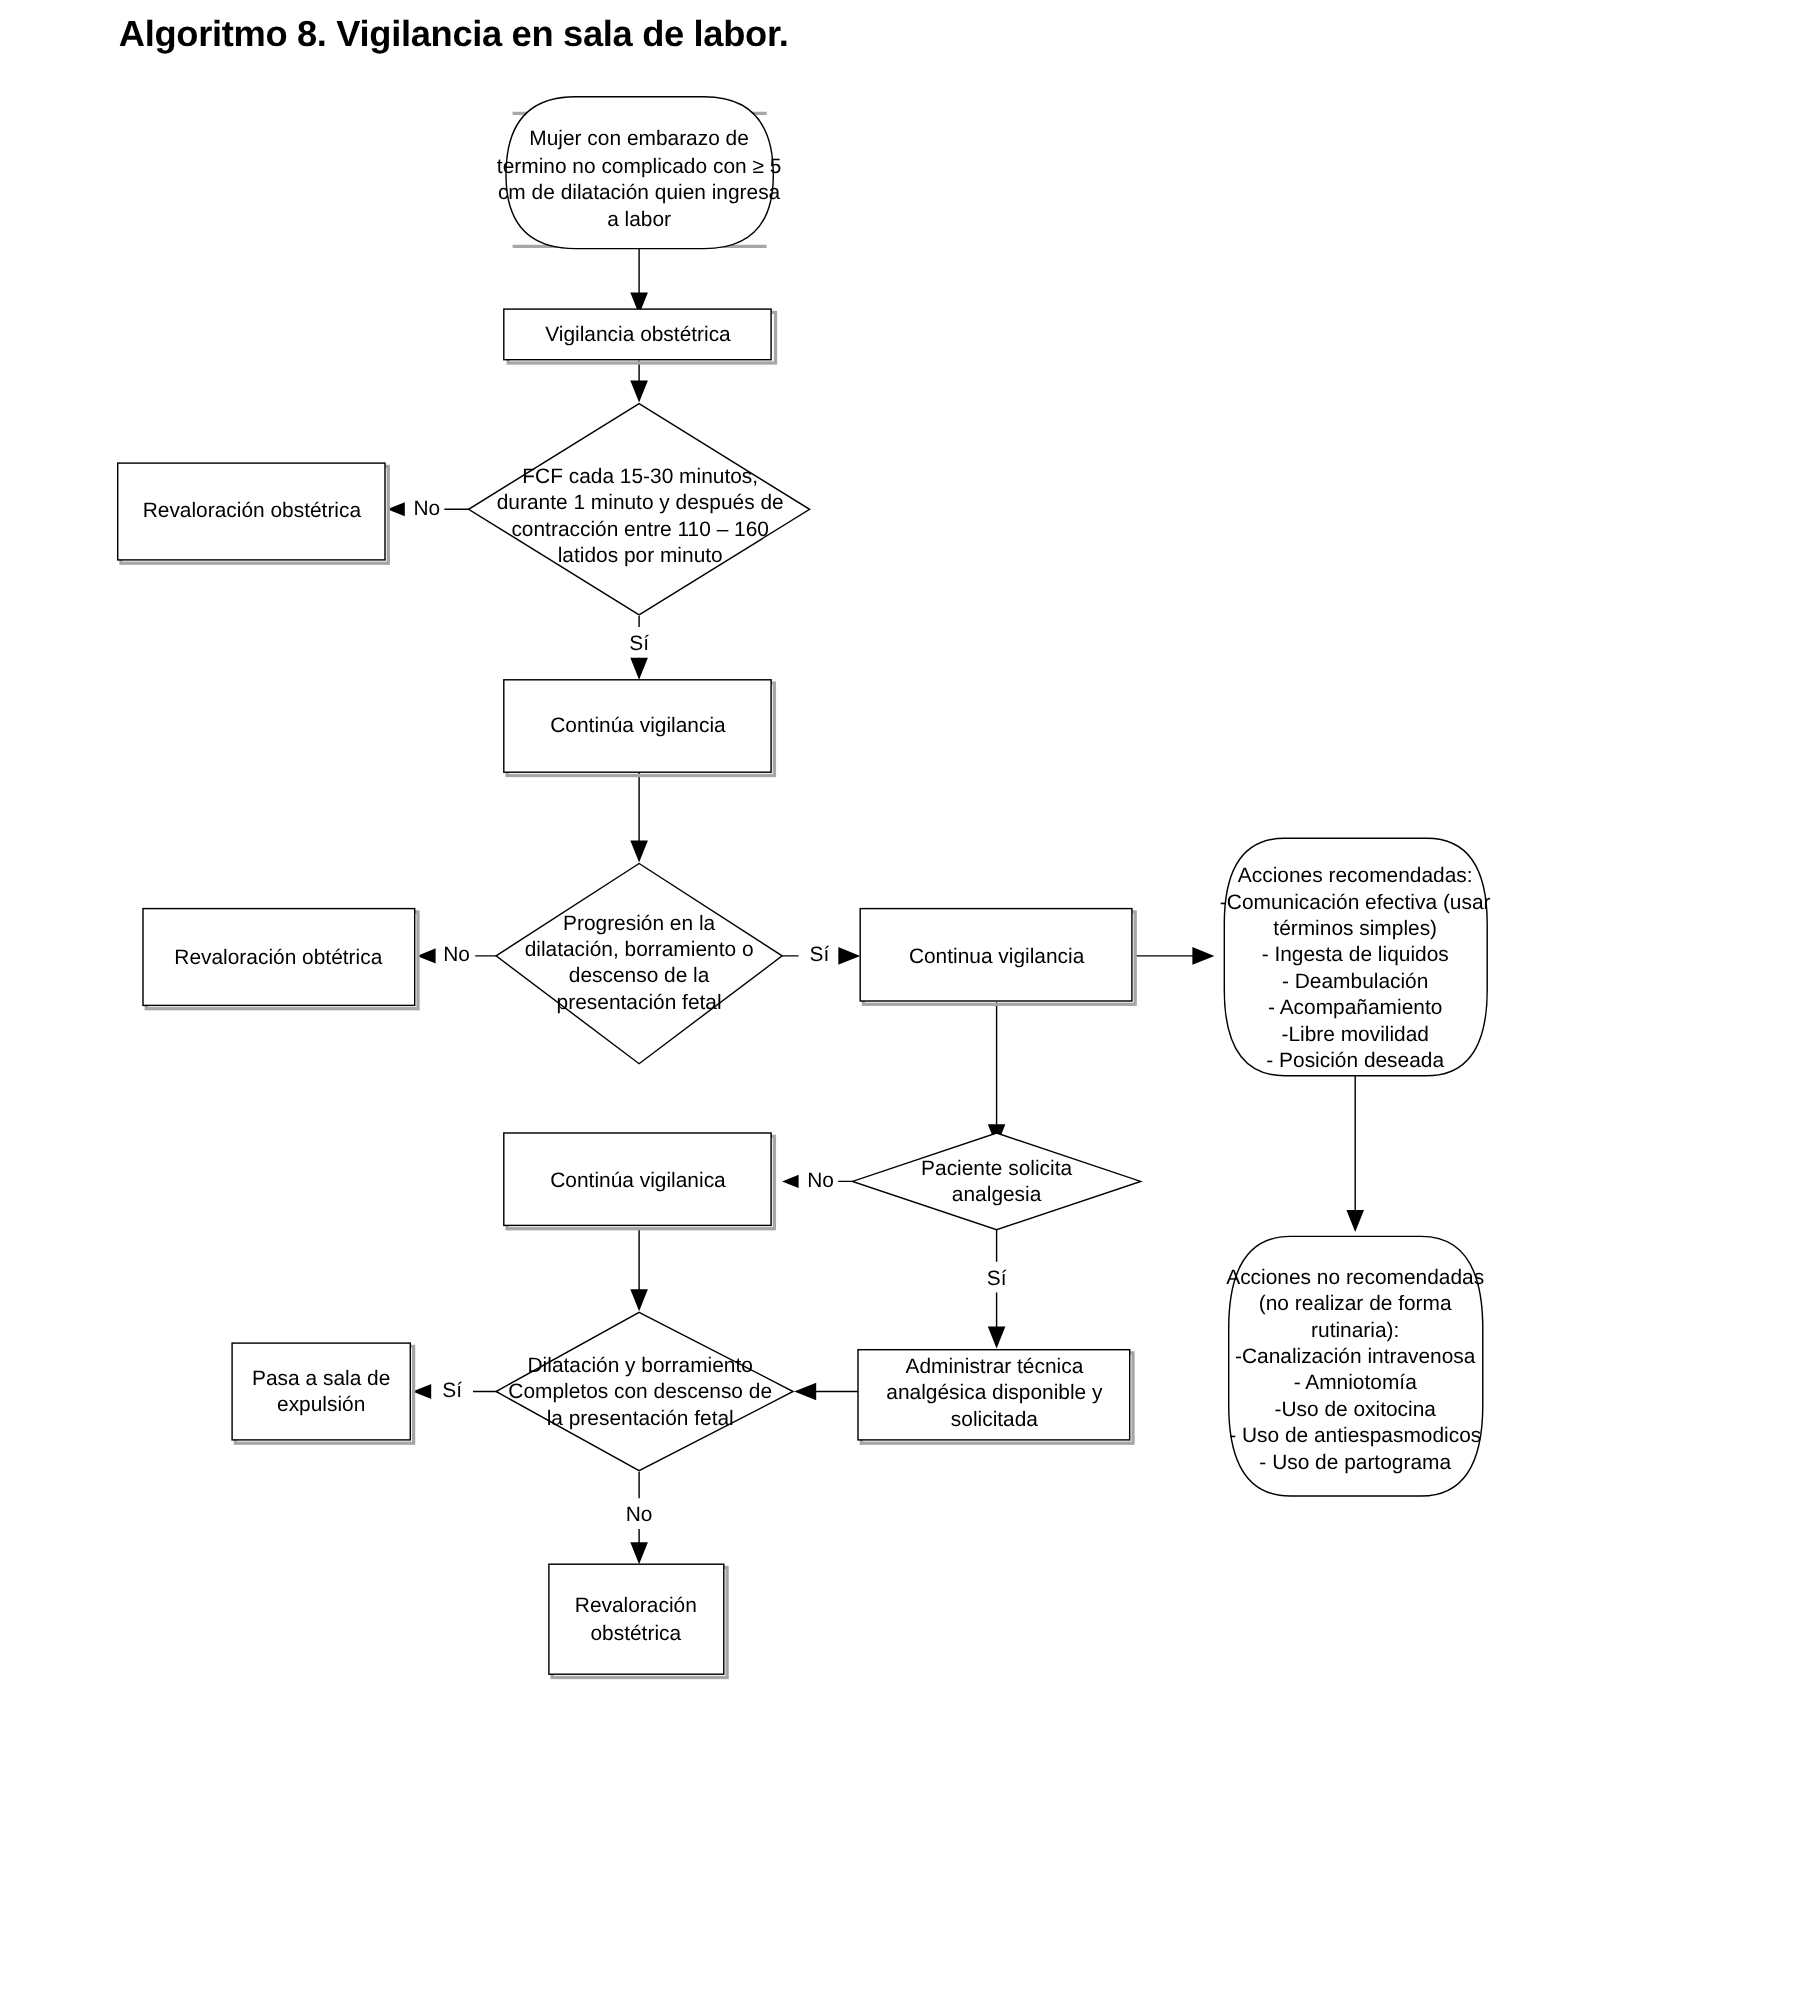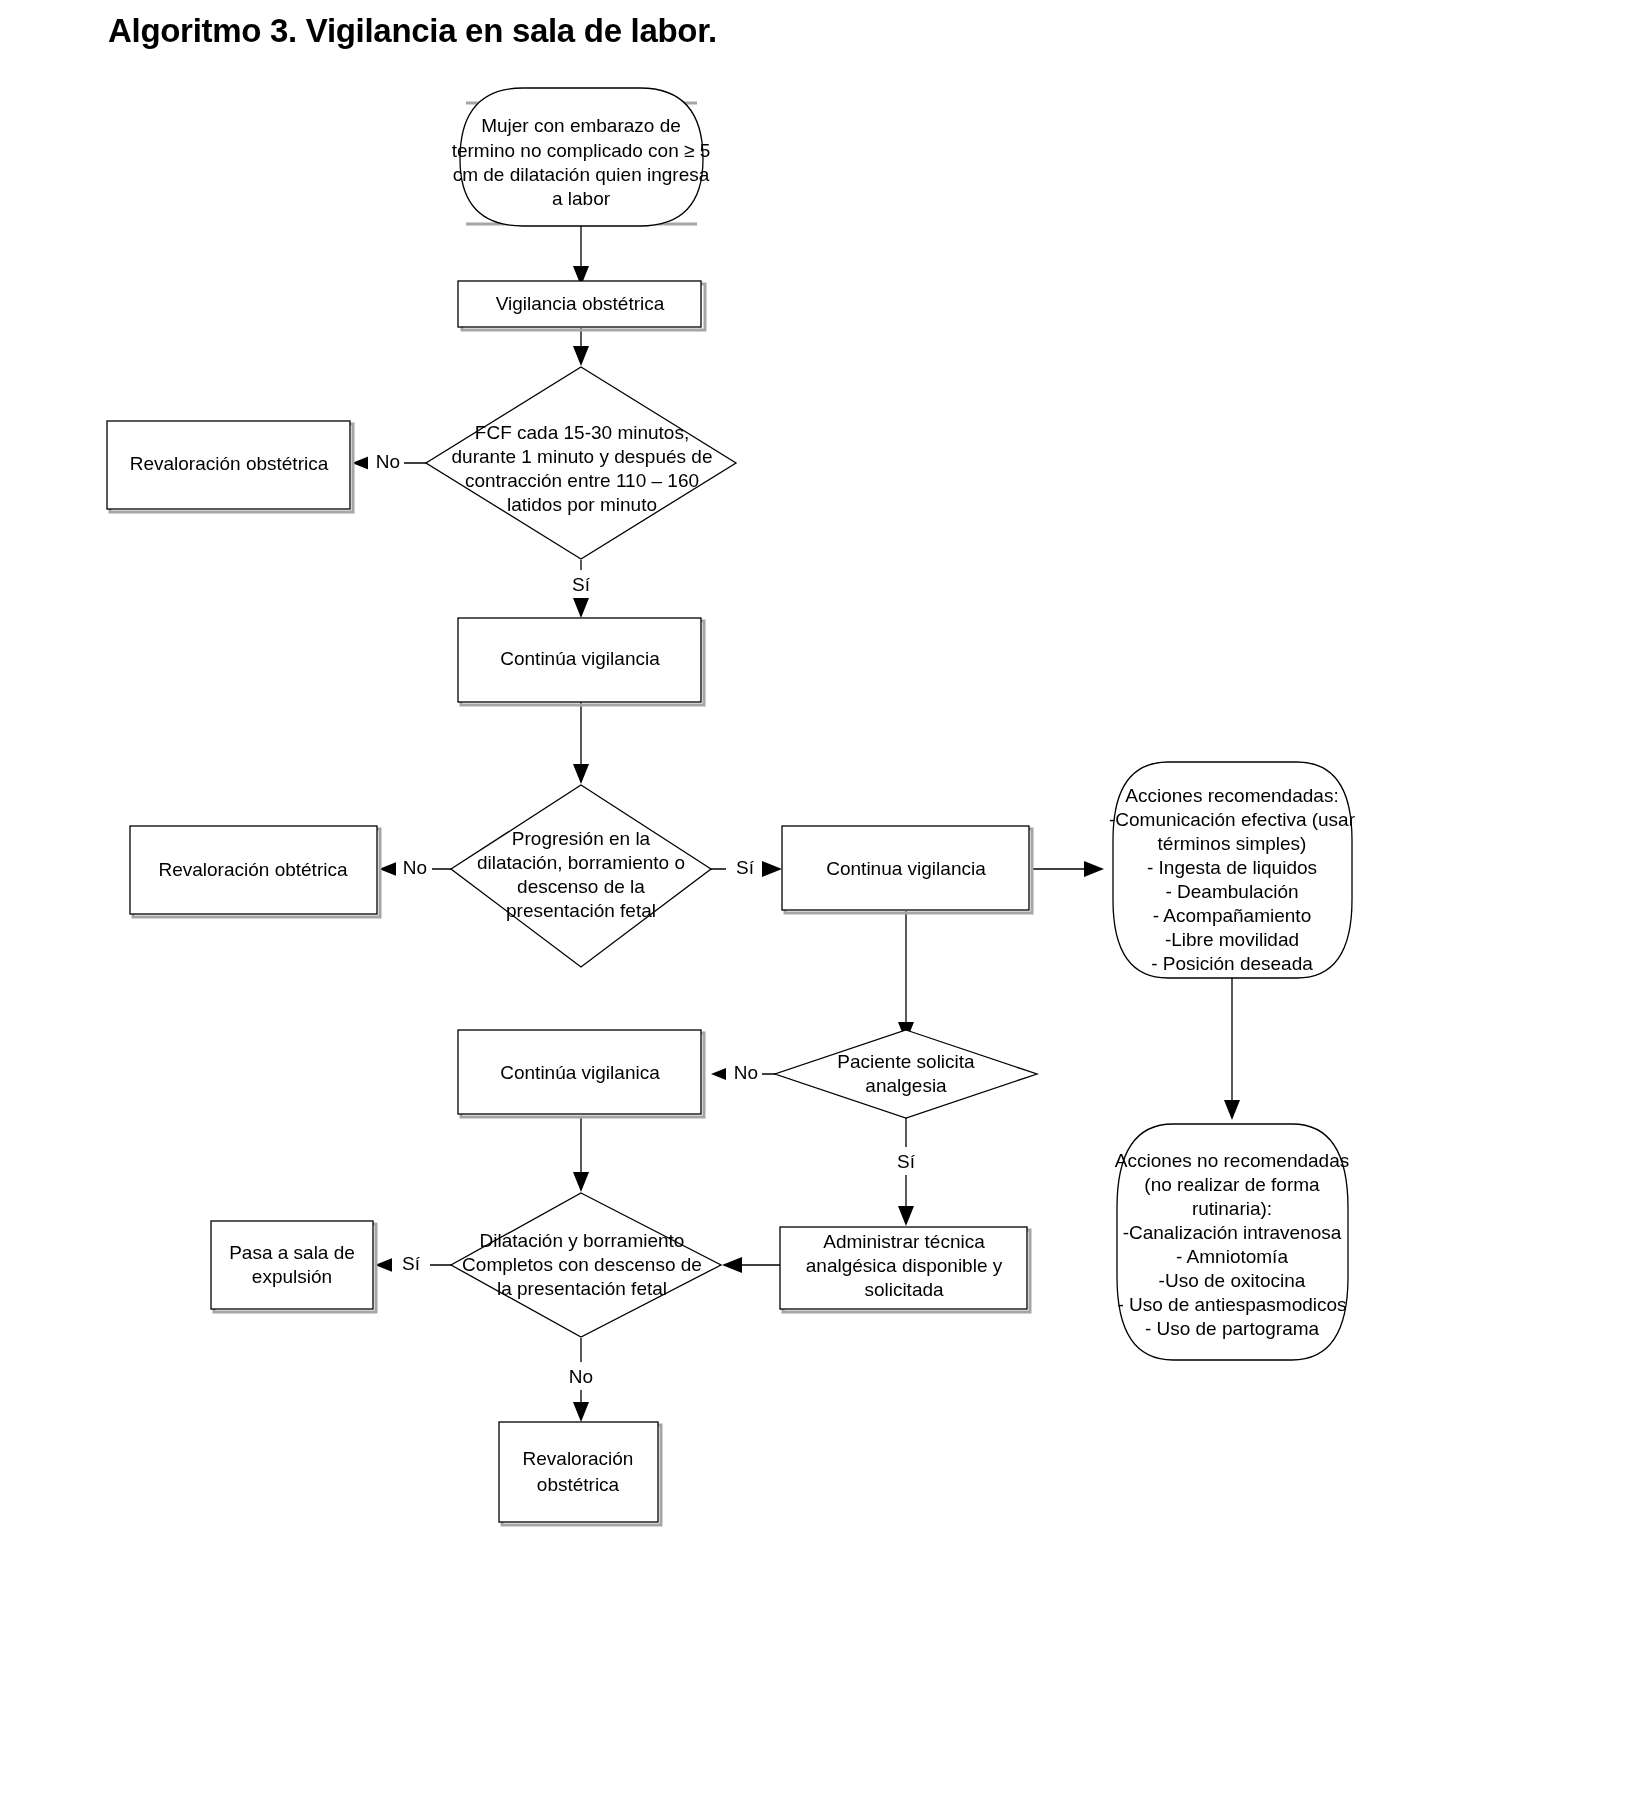--- a/index.html
+++ b/index.html
@@ -62,21 +62,21 @@
     font-family: "Liberation Sans", sans-serif;
     font-size: 19px;
     fill: #000000;
     text-anchor: middle;
     dominant-baseline: middle;
   }
 </style>
 </head>
 <body>
 
-<div id="page-title">Algoritmo 3. Vigilancia en sala de labor.</div>
+<div id="page-title">Algoritmo 8. Vigilancia en sala de labor.</div>
 
 <svg id="flow-canvas" viewBox="0 0 1640 1808" xmlns="http://www.w3.org/2000/svg">
 
   <g>
 
     <g>
       <line class="edge-line" x1="581" y1="226" x2="581" y2="274"></line>
       <polygon class="edge-arrow" points="581,286 573,266 589,266"></polygon>
     </g>
 

